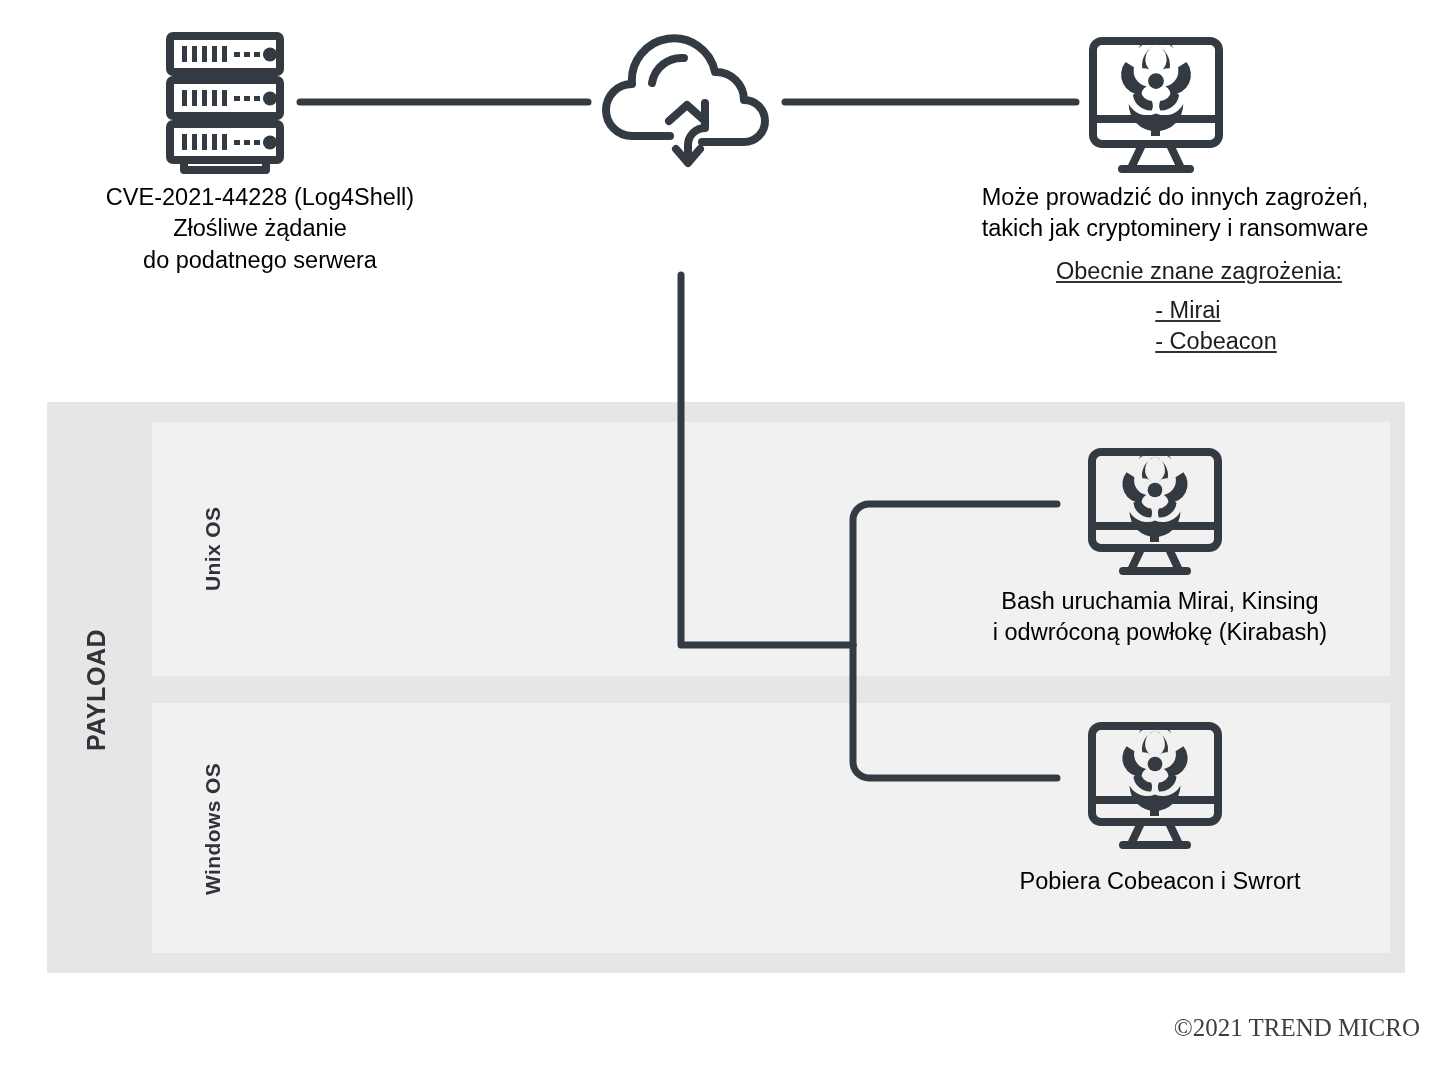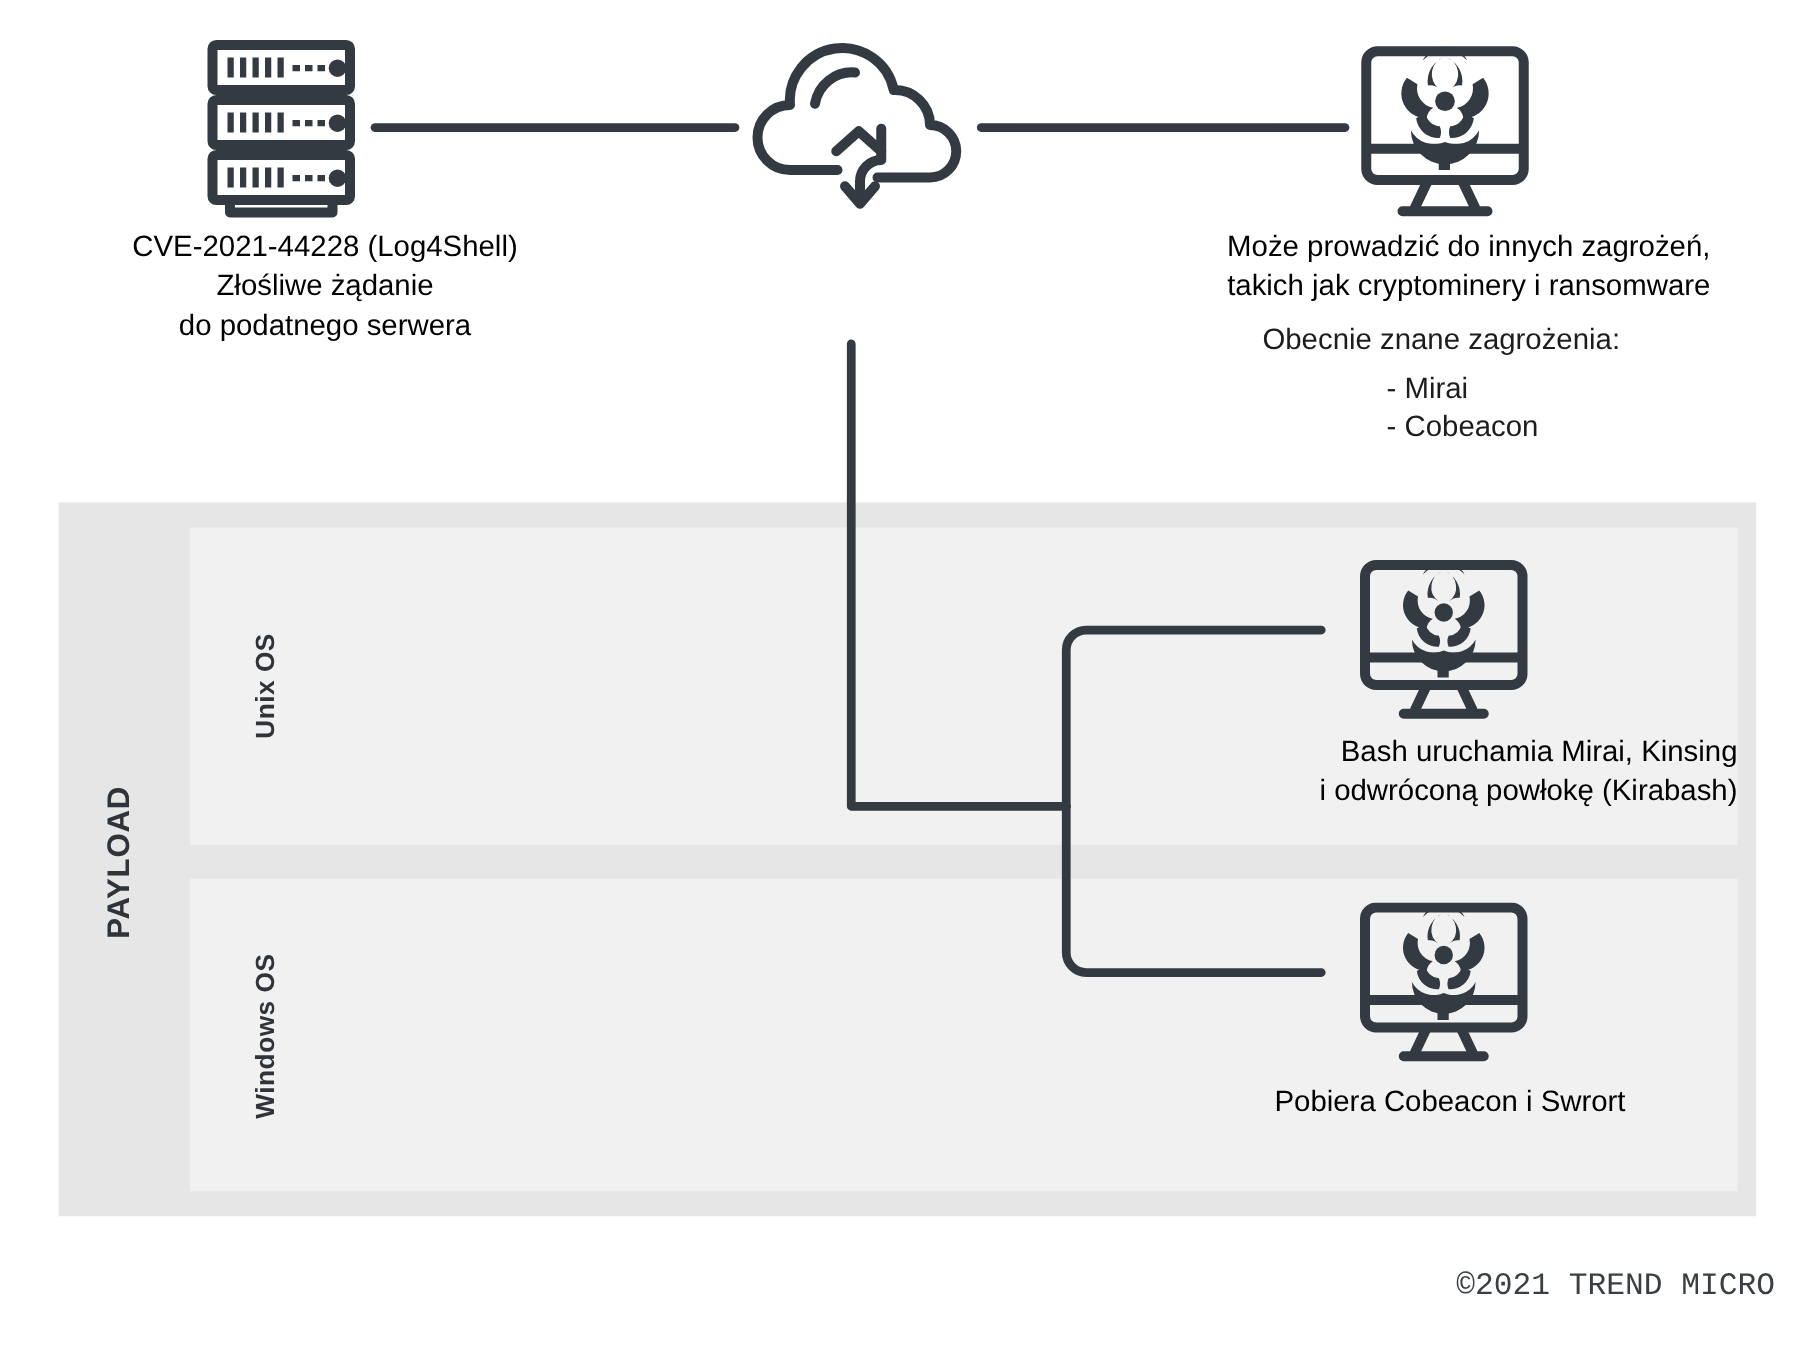--- a/index.html
+++ b/index.html
@@ -76,28 +76,29 @@
     position: absolute;
     text-align: center;
     font-size: 23.5px;
     line-height: 1.33;
     color: #000000;
     white-space: pre-line;
   }
   #caption-server   { left: 10px;  top: 182px; width: 500px; }
   #caption-cloud    { left: 440px; top: 182px; width: 500px; }
   #caption-victim   { left: 930px; top: 182px; width: 490px; }
-  #caption-unix     { left: 930px; top: 586px; width: 460px; text-align: right; }
+  #caption-unix     { left: 930px; top: 586px; width: 460px; }
   #caption-windows  { left: 930px; top: 866px; width: 460px; }
 
   
   #threats-block {
-    left: 908px;
+    left: 954px;
     top: 258px;
     width: 490px;
+    text-decoration: underline;
   }
   #threats-title {
     text-align: center;
     font-size: 23.5px;
     color: #1d1d1d;
     margin-bottom: 10px;
   }
   #threats-cols {
     display: flex;
     justify-content: center;
@@ -107,21 +108,21 @@
   .threat-col div { white-space: nowrap; }
 
   
   #copyright {
     left: 1020px;
     top: 1014px;
     width: 400px;
     text-align: right;
     font-size: 25px;
     color: #3a3f45;
-    font-family: Liberation Mono, monospace;
+    font-family: Liberation Serif, serif;
   }
 
   
   svg.layer {
     position: absolute;
     left: 0;
     top: 0;
     width: 1452px;
     height: 1083px;
     pointer-events: none;

